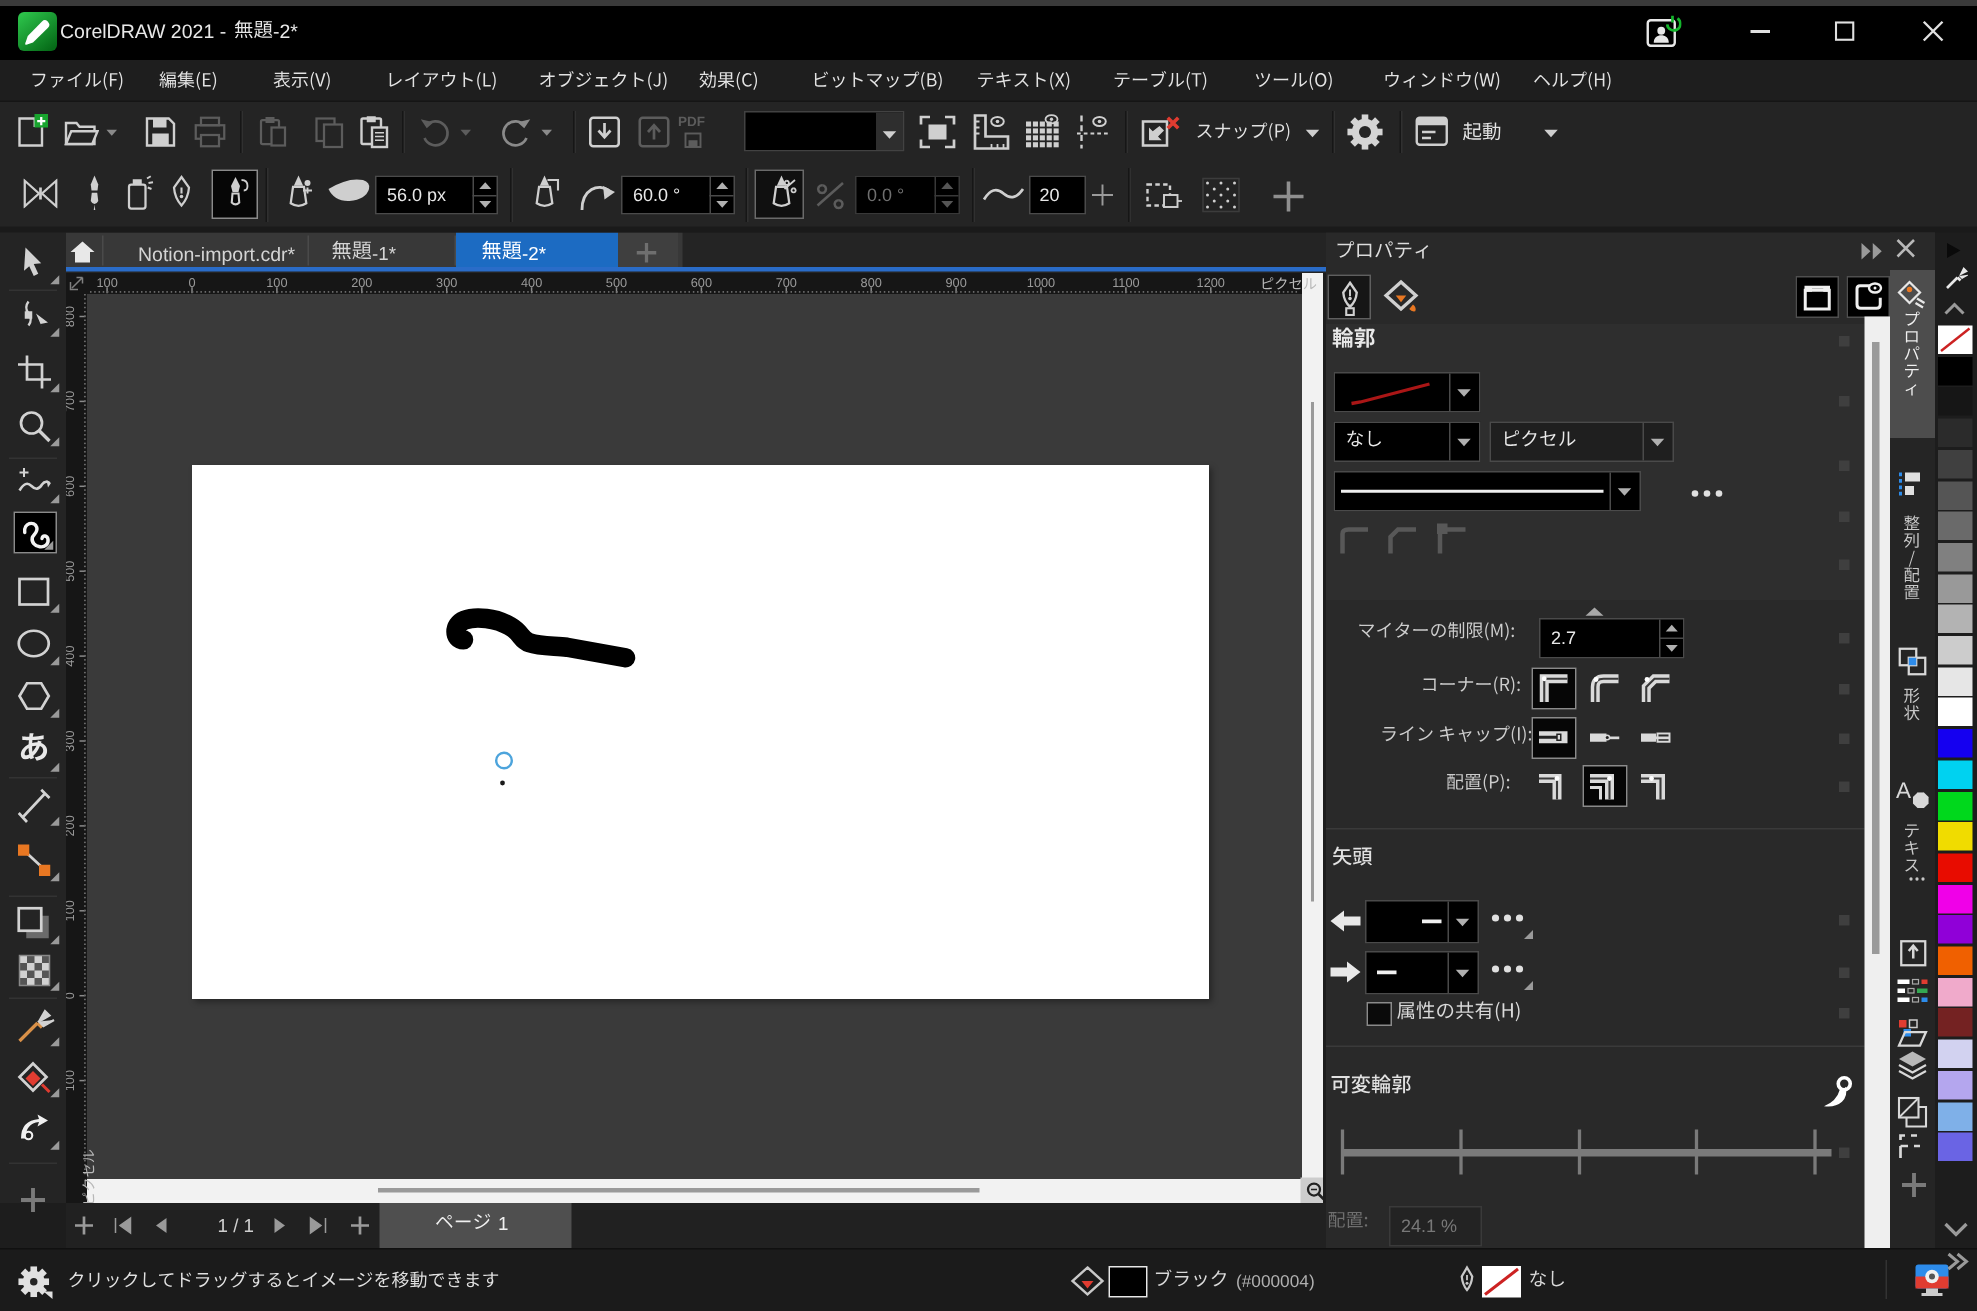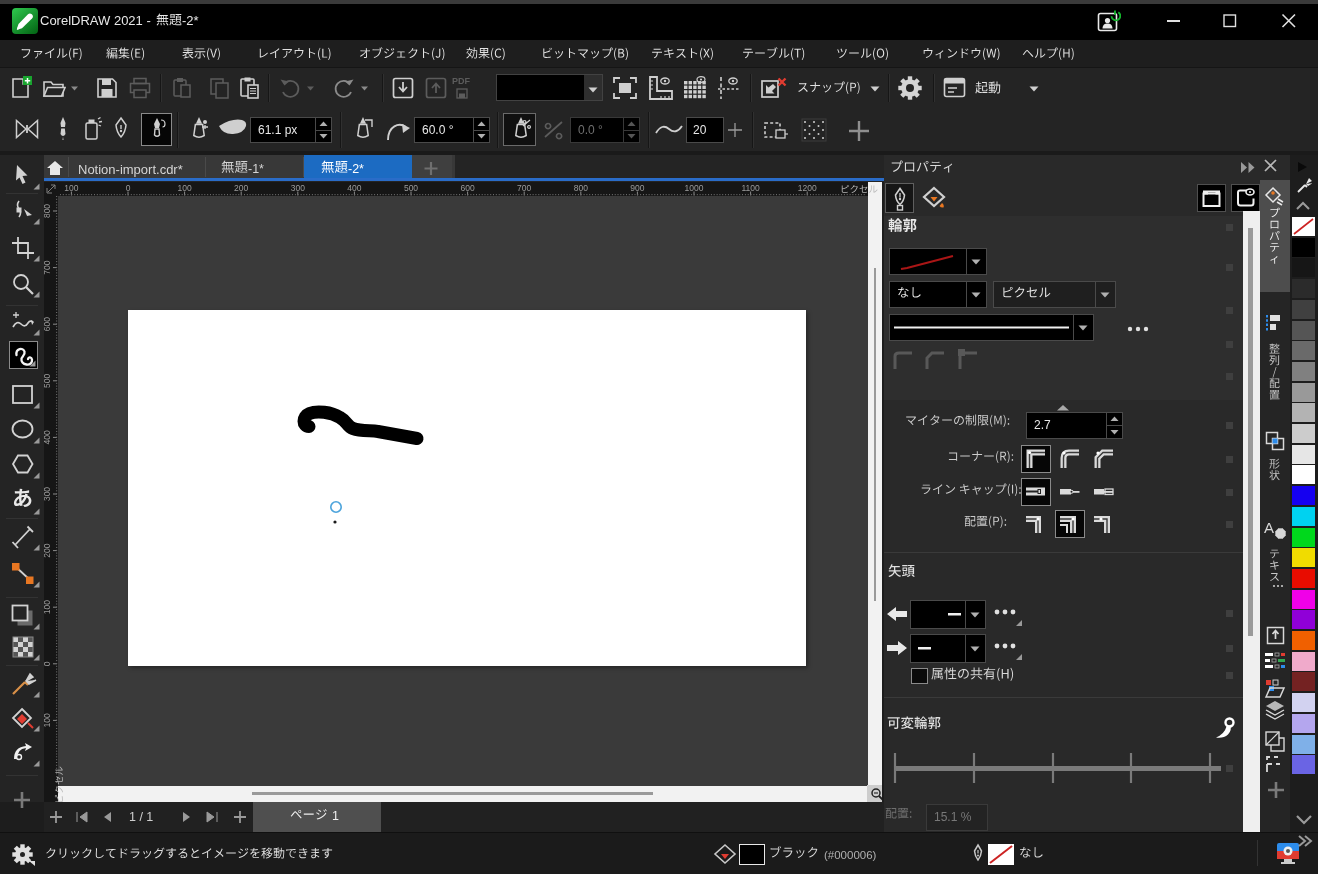--- a/index.html
+++ b/index.html
@@ -268,21 +268,21 @@
     </svg>
     <div class="abs" style="left:250px;top:117px;width:82px;height:26px;background:#000;border:1px solid #4a4a4a"></div>
     <div class="abs" style="left:315px;top:118px;width:1px;height:24px;background:#4a4a4a"></div>
     <div class="abs" style="left:315px;top:129.5px;width:16px;height:1px;background:#4a4a4a"></div>
     <svg class="abs" style="left:319px;top:121px" width="9" height="6" viewBox="0 0 9 6">
       <path d="M0.5 5 L4.5 0.5 L8.5 5 Z" fill="#b0b0b0"></path>
     </svg>
     <svg class="abs" style="left:319px;top:133px" width="9" height="6" viewBox="0 0 9 6">
       <path d="M0.5 1 L4.5 5.5 L8.5 1 Z" fill="#b0b0b0"></path>
     </svg>
-    <div class="txt" style="left:258px;top:123px;font-size:12px;color:#e8e8e8;font-weight:normal;letter-spacing:0px">61.1 px</div>
+    <div class="txt" style="left:258px;top:123px;font-size:12px;color:#e8e8e8;font-weight:normal;letter-spacing:0px">56.0 px</div>
     <div class="abs" style="left:340px;top:112px;width:1px;height:36px;background:#161616;box-shadow:1px 0 0 #303030"></div>
     <svg class="abs" style="left:350px;top:116px" width="26" height="26" viewBox="0 0 26 26">
       <path d="M13.0 1 L16.12 7.8 L9.88 7.8 Z" fill="#cfcfcf"></path>
       <path d="M9.36 8.58 H16.64 L18.2 19.5 Q13.0 22.88 7.8 19.5 Z" fill="none" stroke="#cfcfcf" stroke-width="1.5"></path>
       <path d="M15 4 h7 v7" fill="none" stroke="#cfcfcf" stroke-width="1.4"></path>
     </svg>
     <svg class="abs" style="left:385px;top:118px" width="28" height="24" viewBox="0 0 28 24">
       <path d="M3 22 C3 8 14 4 21 9" fill="none" stroke="#cfcfcf" stroke-width="1.9"></path>
       <path d="M17 6 L25 10 L18 15 Z" fill="#cfcfcf"></path>
     </svg>
@@ -369,21 +369,21 @@
       <line x1="9" y1="9" x2="12.5" y2="12.5" stroke="#222" stroke-width="1.8"></line>
       <line x1="4" y1="6" x2="8" y2="6" stroke="#222" stroke-width="1.1"></line>
     </svg>
     <div class="abs" style="left:882px;top:182px;width:2px;height:620px;background:#1d1d1d"></div>
     <div class="abs" style="left:44px;top:155px;width:840px;height:27px;background:#242424"></div>
     <div class="abs" style="left:44px;top:155px;width:411px;height:24px;background:#383838"></div>
     <svg class="abs" style="left:46px;top:160px" width="18" height="16" viewBox="0 0 18 16">
       <path d="M1 8 L9 1 L17 8 H14 V15 H4 V8 Z" fill="#e8e8e8"></path>
     </svg>
     <div class="abs" style="left:68px;top:157px;width:1px;height:20px;background:#4a4a4a"></div>
-    <div class="txt" style="left:78px;top:161.5px;font-size:13px;color:#d4d4d4;font-weight:normal;letter-spacing:0px">Notion-import.cdr*</div>
+    <div class="txt" style="left:92px;top:161.5px;font-size:13px;color:#d4d4d4;font-weight:normal;letter-spacing:0px">Notion-import.cdr*</div>
     <div class="abs" style="left:205px;top:157px;width:1px;height:20px;background:#4a4a4a"></div>
     <svg style="position:absolute;left:221px;top:161px;overflow:visible" width="27" height="13.5">
       <path fill="#d4d4d4" transform="translate(0,10.8)" d="M4.7 -1.5C4.8 -0.7 4.9 0.3 4.9 1L5.9 0.8C5.9 0.2 5.8 -0.8 5.6 -1.6ZM7.4 -1.5C7.8 -0.7 8.1 0.3 8.2 1L9.2 0.8C9.1 0.1 8.7 -0.9 8.4 -1.7ZM10.2 -1.6C10.8 -0.8 11.6 0.4 11.9 1.1L12.9 0.7C12.6 0 11.8 -1.1 11.1 -1.9ZM2.3 -1.9C2 -0.9 1.3 0.1 0.6 0.7L1.6 1.1C2.3 0.4 2.9 -0.6 3.3 -1.6ZM0.9 -3.4V-2.4H12.6V-3.4H10.9V-5.7H12.8V-6.6H10.9V-8.9H12.3V-9.8H3.7C4 -10.2 4.2 -10.6 4.4 -11.1L3.5 -11.3C2.8 -10 1.7 -8.7 0.6 -7.8C0.8 -7.7 1.2 -7.3 1.4 -7.1C1.8 -7.5 2.2 -7.9 2.6 -8.3V-6.6H0.7V-5.7H2.6V-3.4ZM5 -8.9V-6.6H3.5V-8.9ZM5.9 -8.9H7.5V-6.6H5.9ZM8.3 -8.9H9.9V-6.6H8.3ZM5 -5.7V-3.4H3.5V-5.7ZM5.9 -5.7H7.5V-3.4H5.9ZM8.3 -5.7H9.9V-3.4H8.3ZM15.8 -8.3H18.5V-7.3H15.8ZM15.8 -10H18.5V-9H15.8ZM14.9 -10.8V-6.5H19.4V-10.8ZM21.6 -6.4H24.8V-5.4H21.6ZM21.6 -4.7H24.8V-3.6H21.6ZM21.6 -8.1H24.8V-7.1H21.6ZM21.8 -2.7C21.2 -2 20.4 -1.4 19.5 -1C19.7 -0.9 20.1 -0.6 20.2 -0.4C21.1 -0.9 22 -1.6 22.6 -2.4ZM23.7 -2.3C24.4 -1.8 25.3 -1 25.7 -0.5L26.5 -0.9C26 -1.5 25.1 -2.2 24.4 -2.7ZM15.1 -4C15 -2.3 14.8 -0.5 14 0.5C14.2 0.6 14.5 0.9 14.6 1.1C15.1 0.5 15.4 -0.4 15.6 -1.4C16.8 0.5 18.9 0.8 21.8 0.8H26.2C26.2 0.5 26.4 0.1 26.5 -0.1C25.7 -0.1 22.4 -0.1 21.8 -0.1C20.1 -0.1 18.8 -0.1 17.7 -0.6V-2.5H20V-3.3H17.7V-4.7H20.2V-5.5H14.1V-4.7H16.8V-1.1C16.4 -1.5 16.1 -1.9 15.8 -2.4C15.8 -3 15.9 -3.5 15.9 -4ZM20.6 -8.9V-2.9H25.7V-8.9H23.2L23.6 -9.9H26.3V-10.7H20.1V-9.9H22.7C22.6 -9.6 22.5 -9.2 22.4 -8.9Z"></path>
     </svg>
     <div class="txt" style="left:248px;top:162px;font-size:12.5px;color:#d4d4d4;font-weight:normal;letter-spacing:0px">-1*</div>
     <div class="abs" style="left:303px;top:157px;width:1px;height:20px;background:#4a4a4a"></div>
     <div class="abs" style="left:304px;top:155px;width:108px;height:24px;background:#1c6bc2"></div>
     <svg style="position:absolute;left:321px;top:160.5px;overflow:visible" width="27" height="13.5">
       <path fill="#ffffff" transform="translate(0,10.8)" d="M4.7 -1.5C4.8 -0.7 4.9 0.3 4.9 1L5.9 0.8C5.9 0.2 5.8 -0.8 5.6 -1.6ZM7.4 -1.5C7.8 -0.7 8.1 0.3 8.2 1L9.2 0.8C9.1 0.1 8.7 -0.9 8.4 -1.7ZM10.2 -1.6C10.8 -0.8 11.6 0.4 11.9 1.1L12.9 0.7C12.6 0 11.8 -1.1 11.1 -1.9ZM2.3 -1.9C2 -0.9 1.3 0.1 0.6 0.7L1.6 1.1C2.3 0.4 2.9 -0.6 3.3 -1.6ZM0.9 -3.4V-2.4H12.6V-3.4H10.9V-5.7H12.8V-6.6H10.9V-8.9H12.3V-9.8H3.7C4 -10.2 4.2 -10.6 4.4 -11.1L3.5 -11.3C2.8 -10 1.7 -8.7 0.6 -7.8C0.8 -7.7 1.2 -7.3 1.4 -7.1C1.8 -7.5 2.2 -7.9 2.6 -8.3V-6.6H0.7V-5.7H2.6V-3.4ZM5 -8.9V-6.6H3.5V-8.9ZM5.9 -8.9H7.5V-6.6H5.9ZM8.3 -8.9H9.9V-6.6H8.3ZM5 -5.7V-3.4H3.5V-5.7ZM5.9 -5.7H7.5V-3.4H5.9ZM8.3 -5.7H9.9V-3.4H8.3ZM15.8 -8.3H18.5V-7.3H15.8ZM15.8 -10H18.5V-9H15.8ZM14.9 -10.8V-6.5H19.4V-10.8ZM21.6 -6.4H24.8V-5.4H21.6ZM21.6 -4.7H24.8V-3.6H21.6ZM21.6 -8.1H24.8V-7.1H21.6ZM21.8 -2.7C21.2 -2 20.4 -1.4 19.5 -1C19.7 -0.9 20.1 -0.6 20.2 -0.4C21.1 -0.9 22 -1.6 22.6 -2.4ZM23.7 -2.3C24.4 -1.8 25.3 -1 25.7 -0.5L26.5 -0.9C26 -1.5 25.1 -2.2 24.4 -2.7ZM15.1 -4C15 -2.3 14.8 -0.5 14 0.5C14.2 0.6 14.5 0.9 14.6 1.1C15.1 0.5 15.4 -0.4 15.6 -1.4C16.8 0.5 18.9 0.8 21.8 0.8H26.2C26.2 0.5 26.4 0.1 26.5 -0.1C25.7 -0.1 22.4 -0.1 21.8 -0.1C20.1 -0.1 18.8 -0.1 17.7 -0.6V-2.5H20V-3.3H17.7V-4.7H20.2V-5.5H14.1V-4.7H16.8V-1.1C16.4 -1.5 16.1 -1.9 15.8 -2.4C15.8 -3 15.9 -3.5 15.9 -4ZM20.6 -8.9V-2.9H25.7V-8.9H23.2L23.6 -9.9H26.3V-10.7H20.1V-9.9H22.7C22.6 -9.6 22.5 -9.2 22.4 -8.9Z"></path>
     </svg>
@@ -1315,21 +1315,21 @@
       <line x1="169" y1="1" x2="169" y2="31" stroke="#7a7a7a" stroke-width="2.2"></line>
       <line x1="247" y1="1" x2="247" y2="31" stroke="#7a7a7a" stroke-width="2.2"></line>
       <line x1="326" y1="1" x2="326" y2="31" stroke="#7a7a7a" stroke-width="2.2"></line>
       <rect x="11" y="14" width="326" height="5" fill="#7a7a7a"></rect>
     </svg>
     <div class="abs" style="left:1226px;top:765px;width:7px;height:7px;background:#3f3f3f"></div>
     <svg style="position:absolute;left:885px;top:808px;overflow:visible" width="27" height="12">
       <path fill="#6f6f6f" transform="translate(0,9.6)" d="M6.6 -9.5V-8.7H10.3V-5.8H6.7V-0.6C6.7 0.6 7 0.8 8.1 0.8C8.4 0.8 9.9 0.8 10.2 0.8C11.2 0.8 11.5 0.3 11.6 -1.7C11.4 -1.7 11 -1.9 10.8 -2.1C10.7 -0.3 10.6 -0 10.1 -0C9.8 -0 8.5 -0 8.2 -0C7.7 -0 7.6 -0.1 7.6 -0.6V-4.9H10.3V-4.1H11.2V-9.5ZM1.7 -1.9H5V-0.6H1.7ZM1.7 -2.6V-6.6H2.5V-5.7C2.5 -5 2.4 -4.3 1.7 -3.6C1.8 -3.6 2 -3.4 2.1 -3.3C2.9 -4 3 -4.9 3 -5.7V-6.6H3.7V-4.4C3.7 -3.8 3.9 -3.7 4.3 -3.7C4.4 -3.7 4.8 -3.7 4.9 -3.7H5V-2.6ZM0.7 -9.6V-8.8H2.4V-7.4H1V0.9H1.7V0.1H5V0.7H5.8V-7.4H4.4V-8.8H6.1V-9.6ZM3.1 -7.4V-8.8H3.8V-7.4ZM4.2 -6.6H5V-4.2L5 -4.2C5 -4.2 5 -4.2 4.8 -4.2C4.7 -4.2 4.4 -4.2 4.4 -4.2C4.2 -4.2 4.2 -4.2 4.2 -4.4ZM19.8 -8.9H21.8V-7.8H19.8ZM17 -8.9H19V-7.8H17ZM14.2 -8.9H16.2V-7.8H14.2ZM16.5 -3.4H21.3V-2.7H16.5ZM16.5 -2.2H21.3V-1.5H16.5ZM16.5 -4.6H21.3V-3.9H16.5ZM15.6 -5.1V-0.9H22.2V-5.1H18.3L18.4 -5.8H23.2V-6.5H18.5L18.6 -7.2H22.7V-9.6H13.4V-7.2H17.7L17.6 -6.5H12.8V-5.8H17.5L17.4 -5.1ZM13.5 -4.9V1H14.4V0.5H23.5V-0.3H14.4V-4.9ZM25.7 -4.7C26.1 -4.7 26.5 -5 26.5 -5.5C26.5 -6 26.1 -6.4 25.7 -6.4C25.2 -6.4 24.9 -6 24.9 -5.5C24.9 -5 25.2 -4.7 25.7 -4.7ZM25.7 0.2C26.1 0.2 26.5 -0.2 26.5 -0.7C26.5 -1.2 26.1 -1.5 25.7 -1.5C25.2 -1.5 24.9 -1.2 24.9 -0.7C24.9 -0.2 25.2 0.2 25.7 0.2Z"></path>
     </svg>
     <div class="abs" style="left:926px;top:804px;width:62px;height:27px;background:#232323;border:1px solid #3a3a3a"></div>
-    <div class="txt" style="left:934px;top:810px;font-size:12px;color:#787878;font-weight:normal;letter-spacing:0px">15.1 %</div>
+    <div class="txt" style="left:934px;top:810px;font-size:12px;color:#787878;font-weight:normal;letter-spacing:0px">24.1 %</div>
     <div class="abs" style="left:1243px;top:211px;width:17px;height:621px;background:#efefef"></div>
     <div class="abs" style="left:1248px;top:228px;width:5px;height:408px;background:#9a9a9a"></div>
     <div class="abs" style="left:1260px;top:155px;width:30px;height:683px;background:#252525"></div>
     <div class="abs" style="left:1260px;top:155px;width:30px;height:25px;background:#292929"></div>
     <svg class="abs" style="left:1263px;top:158px" width="15" height="15" viewBox="0 0 15 15">
       <path d="M2 2 L13 13 M13 2 L2 13" stroke="#b8b8b8" stroke-width="1.7"></path>
     </svg>
     <div class="abs" style="left:1260px;top:180px;width:30px;height:112px;background:#4d4d4d"></div>
     <svg class="abs" style="left:1263px;top:185px" width="24" height="22" viewBox="0 0 24 22">
       <path d="M10 3 L17 10 L10 17 L3 10 Z" fill="none" stroke="#e8e8e8" stroke-width="1.5"></path>
@@ -1456,21 +1456,21 @@
     <div class="abs" style="left:44px;top:802px;width:840px;height:30px;background:#212121"></div>
     <svg class="abs" style="left:48px;top:809px" width="16" height="16" viewBox="0 0 16 16">
       <path d="M8 2 v12 M2 8 h12" stroke="#9a9a9a" stroke-width="1.8"></path>
     </svg>
     <svg class="abs" style="left:74px;top:810px" width="16" height="14" viewBox="0 0 16 14">
       <path d="M3 2 v10 M13 2 L6 7 L13 12 Z" fill="#9a9a9a" stroke="#9a9a9a" stroke-width="1"></path>
     </svg>
     <svg class="abs" style="left:100px;top:810px" width="14" height="14" viewBox="0 0 14 14">
       <path d="M11 2 L4 7 L11 12 Z" fill="#9a9a9a"></path>
     </svg>
-    <div class="txt" style="left:129px;top:810px;font-size:12.5px;color:#cfcfcf;font-weight:normal;letter-spacing:0px">1 / 1</div>
+    <div class="txt" style="left:145px;top:810px;font-size:12.5px;color:#cfcfcf;font-weight:normal;letter-spacing:0px">1 / 1</div>
     <svg class="abs" style="left:179px;top:810px" width="14" height="14" viewBox="0 0 14 14">
       <path d="M4 2 L11 7 L4 12 Z" fill="#9a9a9a"></path>
     </svg>
     <svg class="abs" style="left:204px;top:810px" width="16" height="14" viewBox="0 0 16 14">
       <path d="M13 2 v10 M3 2 L10 7 L3 12 Z" fill="#9a9a9a" stroke="#9a9a9a" stroke-width="1"></path>
     </svg>
     <svg class="abs" style="left:232px;top:809px" width="16" height="16" viewBox="0 0 16 16">
       <path d="M8 2 v12 M2 8 h12" stroke="#9a9a9a" stroke-width="1.8"></path>
     </svg>
     <div class="abs" style="left:253px;top:802px;width:128px;height:30px;background:#4f4f4f"></div>
@@ -1498,21 +1498,21 @@
       <path fill="#e0e0e0" transform="translate(0,9.6)" d="M6.4 -9.3 5.3 -9.7C5.3 -9.4 5.1 -8.9 5 -8.7C4.4 -7.7 3.3 -5.9 1.2 -4.7L2 -4.1C3.3 -4.9 4.3 -6 5.1 -7H9.1C8.9 -5.9 8.1 -4.4 7.2 -3.3C6.1 -2 4.6 -0.9 2.4 -0.3L3.3 0.5C5.5 -0.3 7 -1.4 8.1 -2.7C9.1 -4 9.9 -5.7 10.2 -6.9C10.2 -7.1 10.4 -7.3 10.5 -7.5L9.7 -8C9.5 -7.9 9.2 -7.9 8.9 -7.9H5.6L5.9 -8.4C6 -8.6 6.2 -9 6.4 -9.3ZM21.3 -9.1H20.2C20.2 -8.8 20.2 -8.5 20.2 -8.1C20.2 -7.6 20.2 -6.6 20.2 -6.2C20.2 -3.9 20.1 -2.9 19.2 -1.9C18.5 -1.1 17.5 -0.6 16.4 -0.3L17.2 0.5C18 0.2 19.2 -0.3 20 -1.3C20.9 -2.3 21.3 -3.2 21.3 -6.1C21.3 -6.6 21.3 -7.6 21.3 -8.1C21.3 -8.5 21.3 -8.8 21.3 -9.1ZM15.7 -9H14.7C14.7 -8.8 14.7 -8.4 14.7 -8.1C14.7 -7.8 14.7 -4.7 14.7 -4.2C14.7 -3.8 14.7 -3.4 14.6 -3.2H15.7C15.7 -3.4 15.7 -3.8 15.7 -4.1C15.7 -4.6 15.7 -7.8 15.7 -8.1C15.7 -8.4 15.7 -8.8 15.7 -9ZM29.8 -6.9 28.9 -6.6C29.2 -6.1 29.7 -4.5 29.9 -4L30.7 -4.3C30.6 -4.8 30 -6.4 29.8 -6.9ZM34.1 -6.2 33.1 -6.6C32.9 -5 32.3 -3.5 31.5 -2.5C30.5 -1.2 28.9 -0.3 27.6 0.1L28.3 0.9C29.7 0.4 31.2 -0.5 32.3 -2C33.1 -3 33.6 -4.3 34 -5.6C34 -5.8 34.1 -6 34.1 -6.2ZM27 -6.3 26.1 -6C26.4 -5.5 27 -3.9 27.2 -3.3L28.1 -3.6C27.9 -4.2 27.3 -5.8 27 -6.3ZM42.4 -9.3 41.3 -9.7C41.3 -9.4 41.1 -8.9 41 -8.7C40.4 -7.7 39.3 -5.9 37.2 -4.7L38 -4.1C39.3 -4.9 40.3 -6 41.1 -7H45.1C44.9 -5.9 44.1 -4.4 43.2 -3.3C42.1 -2 40.6 -0.9 38.4 -0.3L39.3 0.5C41.5 -0.3 43 -1.4 44.1 -2.7C45.1 -4 45.9 -5.7 46.2 -6.9C46.2 -7.1 46.4 -7.3 46.5 -7.5L45.7 -8C45.5 -7.9 45.2 -7.9 44.9 -7.9H41.6L41.9 -8.4C42 -8.6 42.2 -9 42.4 -9.3ZM52.1 -9.3 50.9 -9.4C50.9 -9 51 -8.6 51 -8.1C51 -6.9 50.8 -3.8 50.8 -2.1C50.8 -0.1 52 0.6 53.8 0.6C56.4 0.6 57.9 -0.9 58.8 -2L58.1 -2.9C57.2 -1.6 56 -0.4 53.8 -0.4C52.7 -0.4 51.8 -0.8 51.8 -2.2C51.8 -3.9 51.9 -6.8 52 -8.1C52 -8.5 52 -9 52.1 -9.3ZM61 -8 61.1 -6.9C62.4 -7.2 65.5 -7.5 66.8 -7.6C65.7 -7 64.5 -5.4 64.5 -3.6C64.5 -0.9 67.1 0.3 69.3 0.4L69.6 -0.6C67.7 -0.7 65.5 -1.4 65.5 -3.8C65.5 -5.2 66.5 -7 68.2 -7.6C68.8 -7.8 69.9 -7.8 70.6 -7.8V-8.7C69.8 -8.7 68.7 -8.6 67.3 -8.5C65.1 -8.3 62.9 -8.1 62.1 -8C61.9 -8 61.5 -8 61 -8ZM79.9 -8.6 79.2 -8.3C79.6 -7.8 80 -7.1 80.3 -6.5L81 -6.8C80.7 -7.4 80.2 -8.2 79.9 -8.6ZM81.3 -9.2 80.7 -8.9C81.1 -8.4 81.5 -7.8 81.8 -7.1L82.5 -7.5C82.2 -8 81.6 -8.8 81.3 -9.2ZM75.7 -0.9C75.7 -0.5 75.6 0.1 75.6 0.5H76.7C76.7 0.1 76.7 -0.5 76.7 -0.9V-4.8C78 -4.4 80.1 -3.6 81.4 -2.9L81.8 -3.9C80.5 -4.6 78.3 -5.4 76.7 -5.9V-7.9C76.7 -8.2 76.7 -8.8 76.8 -9.1H75.6C75.6 -8.8 75.7 -8.2 75.7 -7.9C75.7 -6.9 75.7 -1.6 75.7 -0.9ZM86.8 -8.9V-7.9C87.1 -8 87.5 -8 87.9 -8C88.5 -8 91.9 -8 92.6 -8C93 -8 93.4 -8 93.7 -7.9V-8.9C93.4 -8.9 93 -8.9 92.6 -8.9C91.9 -8.9 88.5 -8.9 87.9 -8.9C87.5 -8.9 87.1 -8.9 86.8 -8.9ZM94.5 -5.8 93.9 -6.2C93.7 -6.1 93.5 -6.1 93.2 -6.1C92.6 -6.1 87.5 -6.1 86.9 -6.1C86.5 -6.1 86.1 -6.1 85.7 -6.2V-5.2C86.1 -5.2 86.6 -5.2 86.9 -5.2C87.6 -5.2 92.7 -5.2 93.2 -5.2C93 -4.3 92.5 -3.3 91.8 -2.6C90.8 -1.5 89.3 -0.7 87.6 -0.4L88.3 0.5C89.9 0.1 91.4 -0.6 92.6 -2C93.5 -3 94.1 -4.2 94.4 -5.4C94.4 -5.5 94.5 -5.7 94.5 -5.8ZM101.8 -6.9 100.9 -6.6C101.2 -6.1 101.7 -4.5 101.9 -4L102.7 -4.3C102.6 -4.8 102 -6.4 101.8 -6.9ZM106.1 -6.2 105.1 -6.6C104.9 -5 104.3 -3.5 103.5 -2.5C102.5 -1.2 100.9 -0.3 99.6 0.1L100.3 0.9C101.7 0.4 103.2 -0.5 104.3 -2C105.1 -3 105.6 -4.3 106 -5.6C106 -5.8 106.1 -6 106.1 -6.2ZM99 -6.3 98.1 -6C98.4 -5.5 99 -3.9 99.2 -3.3L100.1 -3.6C99.9 -4.2 99.3 -5.8 99 -6.3ZM117.2 -9.6 116.5 -9.3C116.9 -8.9 117.3 -8.1 117.5 -7.7L118.2 -8C117.9 -8.4 117.5 -9.2 117.2 -9.6ZM118.5 -10.1 117.9 -9.8C118.2 -9.4 118.6 -8.7 118.9 -8.2L119.5 -8.4C119.3 -8.9 118.8 -9.6 118.5 -10.1ZM114 -9 112.8 -9.4C112.8 -9.1 112.6 -8.7 112.5 -8.4C111.9 -7.4 110.8 -5.6 108.7 -4.4L109.5 -3.8C110.9 -4.6 111.9 -5.7 112.6 -6.7H116.6C116.4 -5.6 115.6 -4.1 114.7 -3C113.6 -1.7 112.1 -0.6 109.9 0L110.8 0.8C113 -0 114.5 -1.1 115.6 -2.4C116.6 -3.7 117.4 -5.4 117.7 -6.6C117.8 -6.8 117.9 -7 118 -7.2L117.2 -7.7C117 -7.6 116.7 -7.6 116.4 -7.6H113.1L113.4 -8.1C113.5 -8.3 113.8 -8.7 114 -9ZM126.8 -4.5C126.9 -3.3 126.5 -2.8 125.8 -2.8C125.1 -2.8 124.5 -3.2 124.5 -4C124.5 -4.7 125.1 -5.2 125.7 -5.2C126.2 -5.2 126.6 -5 126.8 -4.5ZM121.2 -7.8 121.2 -6.9C122.7 -7 124.7 -7.1 126.5 -7.1L126.6 -5.9C126.3 -6 126 -6 125.7 -6C124.6 -6 123.6 -5.1 123.6 -3.9C123.6 -2.6 124.6 -1.9 125.6 -1.9C126 -1.9 126.4 -2.1 126.6 -2.3C126.2 -1.2 125.1 -0.5 123.5 -0.1L124.3 0.6C127.1 -0.2 127.9 -2 127.9 -3.6C127.9 -4.2 127.7 -4.7 127.5 -5.1L127.5 -7.1H127.6C129.4 -7.1 130.5 -7.1 131.1 -7.1L131.1 -8C130.6 -8 129.1 -8 127.6 -8H127.5L127.5 -8.7C127.5 -8.9 127.5 -9.4 127.5 -9.5H126.4C126.4 -9.4 126.5 -9.1 126.5 -8.7L126.5 -8C124.7 -7.9 122.5 -7.9 121.2 -7.8ZM139 -0.4C138.7 -0.3 138.3 -0.3 138 -0.3C137.1 -0.3 136.4 -0.7 136.4 -1.3C136.4 -1.7 136.8 -2 137.4 -2C138.3 -2 138.9 -1.3 139 -0.4ZM134.9 -8.8 134.9 -7.8C135.1 -7.9 135.4 -7.9 135.7 -7.9C136.3 -8 138.7 -8.1 139.4 -8.1C138.7 -7.5 137.2 -6.3 136.6 -5.7C135.9 -5.1 134.3 -3.9 133.3 -3L134 -2.3C135.6 -3.9 136.6 -4.7 138.6 -4.7C140.2 -4.7 141.3 -3.9 141.3 -2.7C141.3 -1.7 140.8 -1 139.8 -0.6C139.7 -1.8 138.9 -2.7 137.4 -2.7C136.2 -2.7 135.5 -2 135.5 -1.2C135.5 -0.2 136.5 0.5 138.1 0.5C140.7 0.5 142.3 -0.7 142.3 -2.7C142.3 -4.3 140.8 -5.5 138.9 -5.5C138.3 -5.5 137.7 -5.4 137.2 -5.2C138.1 -6 139.8 -7.4 140.4 -7.9C140.6 -8 140.8 -8.2 141 -8.4L140.5 -9C140.4 -9 140.2 -9 139.8 -9C139.2 -8.9 136.3 -8.8 135.7 -8.8C135.5 -8.8 135.1 -8.8 134.9 -8.8ZM147.7 -9.3 146.7 -8.9C147.3 -7.6 147.9 -6.2 148.5 -5.2C147.2 -4.3 146.4 -3.4 146.4 -2.1C146.4 -0.3 148 0.3 150.3 0.3C151.8 0.3 153.2 0.2 154.1 0V-1C153.2 -0.8 151.6 -0.6 150.3 -0.6C148.4 -0.6 147.4 -1.2 147.4 -2.2C147.4 -3.2 148.1 -3.9 149.2 -4.7C150.4 -5.4 152 -6.2 152.8 -6.7C153.2 -6.8 153.5 -7 153.8 -7.2L153.2 -8C153 -7.8 152.7 -7.7 152.4 -7.5C151.7 -7.1 150.4 -6.5 149.3 -5.8C148.8 -6.7 148.2 -8 147.7 -9.3ZM157 -4.3 157.5 -3.4C159.2 -3.9 160.8 -4.6 162.1 -5.4V-0.9C162.1 -0.5 162 0.1 162 0.4H163.2C163.1 0.1 163.1 -0.5 163.1 -0.9V-6C164.3 -6.8 165.4 -7.7 166.4 -8.7L165.6 -9.4C164.7 -8.4 163.5 -7.4 162.3 -6.6C160.9 -5.7 159.1 -4.9 157 -4.3ZM171.4 -7.3 170.7 -6.6C171.9 -5.9 173.2 -4.9 174.1 -4.2C172.9 -2.7 171.5 -1.4 169.4 -0.4L170.2 0.4C172.3 -0.7 173.8 -2.1 174.9 -3.5C175.9 -2.6 176.8 -1.8 177.7 -0.7L178.5 -1.6C177.6 -2.5 176.6 -3.4 175.5 -4.3C176.3 -5.5 176.9 -6.8 177.3 -7.9C177.4 -8.1 177.6 -8.5 177.7 -8.7L176.6 -9.1C176.6 -8.9 176.5 -8.5 176.4 -8.2C176 -7.2 175.5 -6.1 174.7 -5C173.8 -5.7 172.4 -6.7 171.4 -7.3ZM181.2 -5.2V-4C181.6 -4.1 182.2 -4.1 182.9 -4.1C183.8 -4.1 188.6 -4.1 189.5 -4.1C190 -4.1 190.5 -4 190.8 -4V-5.2C190.5 -5.2 190.1 -5.1 189.5 -5.1C188.6 -5.1 183.8 -5.1 182.9 -5.1C182.2 -5.1 181.6 -5.2 181.2 -5.2ZM200.6 -9 199.9 -8.7C200.3 -8.1 200.7 -7.4 201 -6.8L201.7 -7.1C201.4 -7.7 200.9 -8.5 200.6 -9ZM202.2 -9.5 201.5 -9.2C201.9 -8.7 202.3 -8 202.6 -7.4L203.3 -7.7C203 -8.2 202.5 -9.1 202.2 -9.5ZM195.5 -9.1 194.9 -8.3C195.6 -7.9 196.9 -7.1 197.5 -6.6L198.1 -7.4C197.6 -7.8 196.2 -8.7 195.5 -9.1ZM193.7 -0.6 194.2 0.4C195.3 0.2 197 -0.4 198.2 -1.1C200.1 -2.2 201.8 -3.7 202.8 -5.4L202.2 -6.3C201.3 -4.7 199.7 -3.1 197.7 -1.9C196.5 -1.3 195 -0.8 193.7 -0.6ZM193.7 -6.4 193.1 -5.6C193.8 -5.2 195.1 -4.4 195.7 -4L196.3 -4.8C195.8 -5.2 194.4 -6 193.7 -6.4ZM214.6 -5.3 214.2 -6.2C213.9 -6 213.6 -5.9 213.2 -5.7C212.6 -5.4 211.8 -5.1 211 -4.8C210.8 -5.4 210.2 -5.8 209.4 -5.8C208.9 -5.8 208.2 -5.7 207.8 -5.4C208.2 -5.9 208.6 -6.6 208.8 -7.2C210.1 -7.3 211.6 -7.4 212.8 -7.6L212.8 -8.5C211.7 -8.3 210.4 -8.2 209.2 -8.1C209.4 -8.7 209.4 -9.1 209.5 -9.5L208.5 -9.6C208.5 -9.1 208.4 -8.6 208.2 -8.1L207.4 -8.1C206.9 -8.1 206.1 -8.1 205.4 -8.2V-7.3C206.1 -7.2 206.9 -7.2 207.4 -7.2H207.9C207.5 -6.3 206.7 -5 205.1 -3.6L206 -3C206.4 -3.4 206.7 -3.9 207 -4.2C207.6 -4.7 208.4 -5.1 209.1 -5.1C209.7 -5.1 210.1 -4.8 210.2 -4.3C208.8 -3.6 207.4 -2.7 207.4 -1.3C207.4 0.2 208.8 0.5 210.5 0.5C211.5 0.5 212.8 0.4 213.8 0.3L213.8 -0.6C212.7 -0.5 211.4 -0.3 210.5 -0.3C209.3 -0.3 208.3 -0.5 208.3 -1.4C208.3 -2.2 209.1 -2.9 210.2 -3.4C210.2 -2.8 210.2 -2 210.2 -1.6H211.1L211.1 -3.9C212 -4.3 212.8 -4.7 213.5 -4.9C213.8 -5 214.3 -5.2 214.6 -5.3ZM223.3 -8.3H225.7C225.4 -7.7 225 -7.1 224.4 -6.6C224 -7 223.4 -7.5 222.9 -7.8ZM223.7 -10.1C223.2 -9.2 222.1 -8.1 220.6 -7.3C220.8 -7.2 221.1 -6.9 221.2 -6.7C221.6 -6.9 221.9 -7.1 222.3 -7.4C222.8 -7 223.4 -6.6 223.8 -6.2C222.9 -5.6 221.9 -5.1 220.8 -4.9C221 -4.7 221.2 -4.4 221.3 -4.2C223.7 -4.8 226 -6.3 226.9 -8.8L226.4 -9.1L226.2 -9H224C224.2 -9.3 224.4 -9.6 224.6 -9.9ZM223.9 -3.7H226.4C226 -2.9 225.5 -2.3 224.9 -1.8C224.5 -2.2 223.8 -2.7 223.2 -3C223.5 -3.2 223.7 -3.4 223.9 -3.7ZM224.4 -5.6C223.8 -4.5 222.6 -3.3 220.8 -2.5C221 -2.4 221.2 -2.1 221.4 -1.9C221.8 -2.1 222.2 -2.3 222.5 -2.6C223.2 -2.2 223.8 -1.7 224.3 -1.2C223.2 -0.5 221.9 -0.1 220.6 0.2C220.8 0.4 221 0.7 221.1 1C224 0.3 226.5 -1.2 227.5 -4.2L227 -4.5L226.8 -4.4H224.6C224.8 -4.8 225.1 -5.1 225.3 -5.4ZM220.3 -9.9C219.4 -9.5 217.9 -9.2 216.5 -8.9C216.6 -8.7 216.7 -8.4 216.8 -8.2C217.3 -8.3 217.9 -8.4 218.5 -8.5V-6.7H216.6V-5.9H218.4C217.9 -4.5 217.1 -2.9 216.3 -2.1C216.5 -1.8 216.7 -1.5 216.8 -1.2C217.4 -2 218.1 -3.2 218.5 -4.4V0.9H219.4V-4.2C219.8 -3.7 220.3 -3.1 220.5 -2.7L221.1 -3.5C220.8 -3.7 219.8 -4.8 219.4 -5.1V-5.9H220.9V-6.7H219.4V-8.7C220 -8.9 220.5 -9 221 -9.2ZM235.9 -9.9C235.9 -9 235.9 -8.1 235.8 -7.3H234.4V-6.4H235.8C235.7 -4.2 235.4 -2.2 234.3 -0.8V-0.8L231.9 -0.6V-1.5H234.3V-2.2H231.9V-3H234.3V-6.6H231.9V-7.3H234.5V-8H231.9V-8.9C232.8 -9 233.6 -9.1 234.3 -9.3L233.8 -10C232.6 -9.7 230.4 -9.5 228.6 -9.4C228.7 -9.2 228.8 -8.9 228.9 -8.7C229.6 -8.7 230.3 -8.8 231.1 -8.8V-8H228.5V-7.3H231.1V-6.6H228.9V-3H231.1V-2.2H228.8V-1.5H231.1V-0.5L228.5 -0.3L228.6 0.5C230 0.4 231.9 0.2 233.7 -0C233.5 0.1 233.4 0.2 233.2 0.4C233.4 0.5 233.7 0.8 233.8 1C236 -0.6 236.5 -3.2 236.7 -6.4H238.4C238.3 -2.1 238.1 -0.5 237.8 -0.1C237.7 0.1 237.6 0.1 237.4 0.1C237.2 0.1 236.6 0.1 236.1 0C236.2 0.3 236.3 0.6 236.3 0.9C236.9 0.9 237.4 0.9 237.8 0.9C238.2 0.9 238.4 0.8 238.6 0.4C239 -0.1 239.1 -1.8 239.3 -6.8C239.3 -6.9 239.3 -7.3 239.3 -7.3H236.7C236.7 -8.1 236.7 -9 236.7 -9.9ZM229.6 -4.5H231.1V-3.6H229.6ZM231.9 -4.5H233.5V-3.6H231.9ZM229.6 -5.9H231.1V-5.1H229.6ZM231.9 -5.9H233.5V-5.1H231.9ZM240.9 -7.9 241.1 -6.9C242.4 -7.1 245.4 -7.4 246.7 -7.6C245.6 -6.9 244.5 -5.4 244.5 -3.5C244.5 -0.8 247 0.4 249.2 0.4L249.6 -0.6C247.6 -0.6 245.4 -1.4 245.4 -3.7C245.4 -5.1 246.5 -7 248.2 -7.5C248.8 -7.7 249.8 -7.7 250.5 -7.7V-8.7C249.7 -8.6 248.6 -8.6 247.3 -8.4C245.1 -8.3 242.8 -8 242 -8C241.8 -7.9 241.4 -7.9 240.9 -7.9ZM248.8 -6.2 248.2 -6C248.5 -5.5 248.9 -4.8 249.2 -4.3L249.8 -4.6C249.5 -5.1 249.1 -5.8 248.8 -6.2ZM250.1 -6.7 249.5 -6.5C249.9 -6 250.2 -5.4 250.5 -4.8L251.1 -5.1C250.9 -5.6 250.4 -6.3 250.1 -6.7ZM255.7 -3.2 254.7 -3.4C254.5 -2.8 254.2 -2.3 254.3 -1.7C254.3 -0.1 255.6 0.6 257.9 0.6C259 0.6 259.9 0.5 260.7 0.4L260.8 -0.6C259.9 -0.4 259 -0.3 257.9 -0.3C256 -0.3 255.2 -0.8 255.2 -1.8C255.2 -2.4 255.4 -2.8 255.7 -3.2ZM258 -8.4 258.1 -8.1C257 -8 255.6 -8.1 254.1 -8.2L254.2 -7.3C255.7 -7.2 257.2 -7.2 258.3 -7.3L258.7 -6.3L258.9 -5.7C257.5 -5.6 255.7 -5.6 253.9 -5.8L254 -4.9C255.8 -4.7 257.8 -4.8 259.2 -4.9C259.5 -4.3 259.8 -3.7 260.2 -3.2C259.8 -3.2 259 -3.3 258.4 -3.4L258.3 -2.6C259.1 -2.5 260.3 -2.4 260.9 -2.2L261.4 -3C261.3 -3.1 261.1 -3.3 261 -3.5C260.7 -3.9 260.4 -4.5 260.1 -5C261 -5.1 261.7 -5.3 262.3 -5.4L262.2 -6.3C261.6 -6.1 260.8 -5.9 259.8 -5.8L259.5 -6.5L259.2 -7.3C260.1 -7.5 260.9 -7.6 261.6 -7.8L261.5 -8.7C260.7 -8.4 259.8 -8.3 259 -8.1C258.9 -8.6 258.8 -9.1 258.7 -9.6L257.7 -9.4C257.8 -9.1 257.9 -8.7 258 -8.4ZM270 -2.1 270 -1.3C270 -0.5 269.4 -0.3 268.7 -0.3C267.6 -0.3 267.1 -0.7 267.1 -1.3C267.1 -1.8 267.7 -2.3 268.8 -2.3C269.2 -2.3 269.6 -2.2 270 -2.1ZM266.2 -5.7 266.2 -4.8C267.1 -4.7 268.4 -4.6 269.2 -4.6H269.9L270 -3C269.6 -3 269.3 -3 269 -3C267.2 -3 266.2 -2.3 266.2 -1.2C266.2 -0.1 267.1 0.6 268.8 0.6C270.4 0.6 271 -0.3 271 -1.1L270.9 -1.9C272.1 -1.4 273.1 -0.7 273.8 -0.1L274.4 -0.9C273.7 -1.5 272.5 -2.4 270.9 -2.8L270.8 -4.6C271.9 -4.7 273 -4.8 274.1 -4.9L274.1 -5.8C273 -5.6 272 -5.5 270.8 -5.5V-5.6V-7.2C271.9 -7.2 273.1 -7.3 274 -7.4L274 -8.3C273 -8.1 271.9 -8 270.8 -8L270.8 -8.7C270.8 -9.1 270.8 -9.3 270.9 -9.5H269.9C269.9 -9.4 269.9 -9 269.9 -8.8V-8H269.4C268.5 -8 267.1 -8.1 266.3 -8.2L266.3 -7.3C267 -7.2 268.5 -7.1 269.4 -7.1H269.9V-5.6V-5.4H269.2C268.5 -5.4 267.1 -5.5 266.2 -5.7ZM282.8 -4.5C282.9 -3.3 282.5 -2.8 281.8 -2.8C281.1 -2.8 280.5 -3.2 280.5 -4C280.5 -4.7 281.1 -5.2 281.7 -5.2C282.2 -5.2 282.6 -5 282.8 -4.5ZM277.2 -7.8 277.2 -6.9C278.7 -7 280.7 -7.1 282.5 -7.1L282.6 -5.9C282.3 -6 282 -6 281.7 -6C280.6 -6 279.6 -5.1 279.6 -3.9C279.6 -2.6 280.6 -1.9 281.6 -1.9C282 -1.9 282.4 -2.1 282.6 -2.3C282.2 -1.2 281.1 -0.5 279.5 -0.1L280.3 0.6C283.1 -0.2 283.9 -2 283.9 -3.6C283.9 -4.2 283.7 -4.7 283.5 -5.1L283.5 -7.1H283.6C285.4 -7.1 286.5 -7.1 287.1 -7.1L287.1 -8C286.6 -8 285.1 -8 283.6 -8H283.5L283.5 -8.7C283.5 -8.9 283.5 -9.4 283.5 -9.5H282.4C282.4 -9.4 282.5 -9.1 282.5 -8.7L282.5 -8C280.7 -7.9 278.5 -7.9 277.2 -7.8Z"></path>
     </svg>
     <svg class="abs" style="left:713px;top:843px" width="26" height="24" viewBox="0 0 26 24">
       <path d="M12 2 L22 11 L12 20 L2 11 Z" fill="none" stroke="#c8c8c8" stroke-width="1.6"></path>
       <path d="M8 11 l8 0 -4 5 Z" fill="#e03c31"></path>
     </svg>
     <div class="abs" style="left:739px;top:844px;width:26px;height:21px;background:#000;border:1.5px solid #e8e8e8"></div>
     <svg style="position:absolute;left:769px;top:847px;overflow:visible" width="50" height="12.5">
       <path fill="#d8d8d8" transform="translate(0,10.0)" d="M11.1 -10.7 10.4 -10.4C10.7 -10 11.1 -9.3 11.4 -8.8L12.1 -9.1C11.8 -9.5 11.4 -10.3 11.1 -10.7ZM10.6 -8.1 10 -8.5 10.4 -8.7C10.2 -9.2 9.7 -10 9.5 -10.4L8.8 -10.1C9.1 -9.7 9.4 -9.1 9.7 -8.6C9.5 -8.6 9.3 -8.6 9.1 -8.6C8.6 -8.6 3.6 -8.6 2.9 -8.6C2.5 -8.6 2 -8.6 1.6 -8.7V-7.5C1.9 -7.6 2.4 -7.6 2.9 -7.6C3.6 -7.6 8.5 -7.6 9.3 -7.6C9.1 -6.4 8.5 -4.6 7.6 -3.5C6.6 -2.2 5.2 -1.1 2.8 -0.5L3.6 0.4C5.9 -0.3 7.4 -1.4 8.5 -2.9C9.5 -4.2 10.1 -6.2 10.4 -7.5C10.4 -7.8 10.5 -8 10.6 -8.1ZM15.4 -9.3V-8.3C15.7 -8.3 16.1 -8.3 16.5 -8.3C17.2 -8.3 20.7 -8.3 21.4 -8.3C21.8 -8.3 22.3 -8.3 22.6 -8.3V-9.3C22.3 -9.3 21.8 -9.2 21.4 -9.2C20.7 -9.2 17.2 -9.2 16.5 -9.2C16.1 -9.2 15.7 -9.3 15.4 -9.3ZM23.5 -6 22.8 -6.5C22.6 -6.4 22.4 -6.4 22.1 -6.4C21.4 -6.4 16.1 -6.4 15.5 -6.4C15.2 -6.4 14.7 -6.4 14.3 -6.4V-5.4C14.7 -5.4 15.2 -5.4 15.5 -5.4C16.2 -5.4 21.5 -5.4 22.1 -5.4C21.9 -4.5 21.4 -3.5 20.6 -2.7C19.6 -1.5 18 -0.7 16.2 -0.4L17 0.5C18.6 0.1 20.2 -0.7 21.5 -2.1C22.4 -3.1 23 -4.4 23.3 -5.7C23.3 -5.7 23.4 -5.9 23.5 -6ZM31 -7.2 30.1 -6.9C30.4 -6.3 31 -4.7 31.1 -4.2L32 -4.5C31.9 -5.1 31.2 -6.7 31 -7.2ZM35.6 -6.5 34.5 -6.8C34.3 -5.2 33.6 -3.7 32.8 -2.6C31.7 -1.3 30.1 -0.3 28.7 0.1L29.5 0.9C30.9 0.4 32.5 -0.6 33.6 -2C34.5 -3.2 35 -4.5 35.4 -5.9C35.4 -6 35.5 -6.2 35.6 -6.5ZM28.1 -6.6 27.2 -6.2C27.4 -5.8 28.1 -4 28.3 -3.4L29.3 -3.8C29 -4.4 28.4 -6 28.1 -6.6ZM44.2 -9.7 43 -10.1C43 -9.8 42.8 -9.3 42.7 -9.1C42.1 -8 40.9 -6.2 38.7 -4.9L39.6 -4.2C41 -5.1 42 -6.2 42.8 -7.3H47C46.7 -6.2 46 -4.5 45 -3.4C43.9 -2.1 42.3 -0.9 40 -0.3L40.9 0.6C43.3 -0.3 44.8 -1.5 45.9 -2.9C47 -4.2 47.8 -5.9 48.1 -7.2C48.2 -7.4 48.3 -7.6 48.4 -7.8L47.6 -8.3C47.4 -8.2 47.1 -8.2 46.8 -8.2H43.4L43.6 -8.7C43.8 -9 44 -9.4 44.2 -9.7Z"></path>
     </svg>
-    <div class="txt" style="left:824px;top:849px;font-size:11.5px;color:#b0b0b0;font-weight:normal;letter-spacing:0px">(#000006)</div>
+    <div class="txt" style="left:824px;top:849px;font-size:11.5px;color:#b0b0b0;font-weight:normal;letter-spacing:0px">(#000004)</div>
     <svg class="abs" style="left:970px;top:843px" width="16" height="24" viewBox="0 0 16 24">
       <path d="M8 2 L11.5 8 Q11 13.5 8 17 Q5 13.5 4.5 8 Z" fill="none" stroke="#c8c8c8" stroke-width="1.5"></path>
       <path d="M8 7 v3.5" stroke="#c8c8c8" stroke-width="1.2"></path>
       <circle cx="8" cy="12.5" r="1" fill="#c8c8c8"></circle>
     </svg>
     <div class="abs" style="left:988px;top:844px;width:26px;height:21px;background:#fff"></div>
     <svg class="abs" style="left:988px;top:844px" width="26" height="21" viewBox="0 0 26 21">
       <line x1="2" y1="19" x2="24" y2="2" stroke="#cc2222" stroke-width="2"></line>
     </svg>
     <svg style="position:absolute;left:1019px;top:847px;overflow:visible" width="25" height="12.5">

